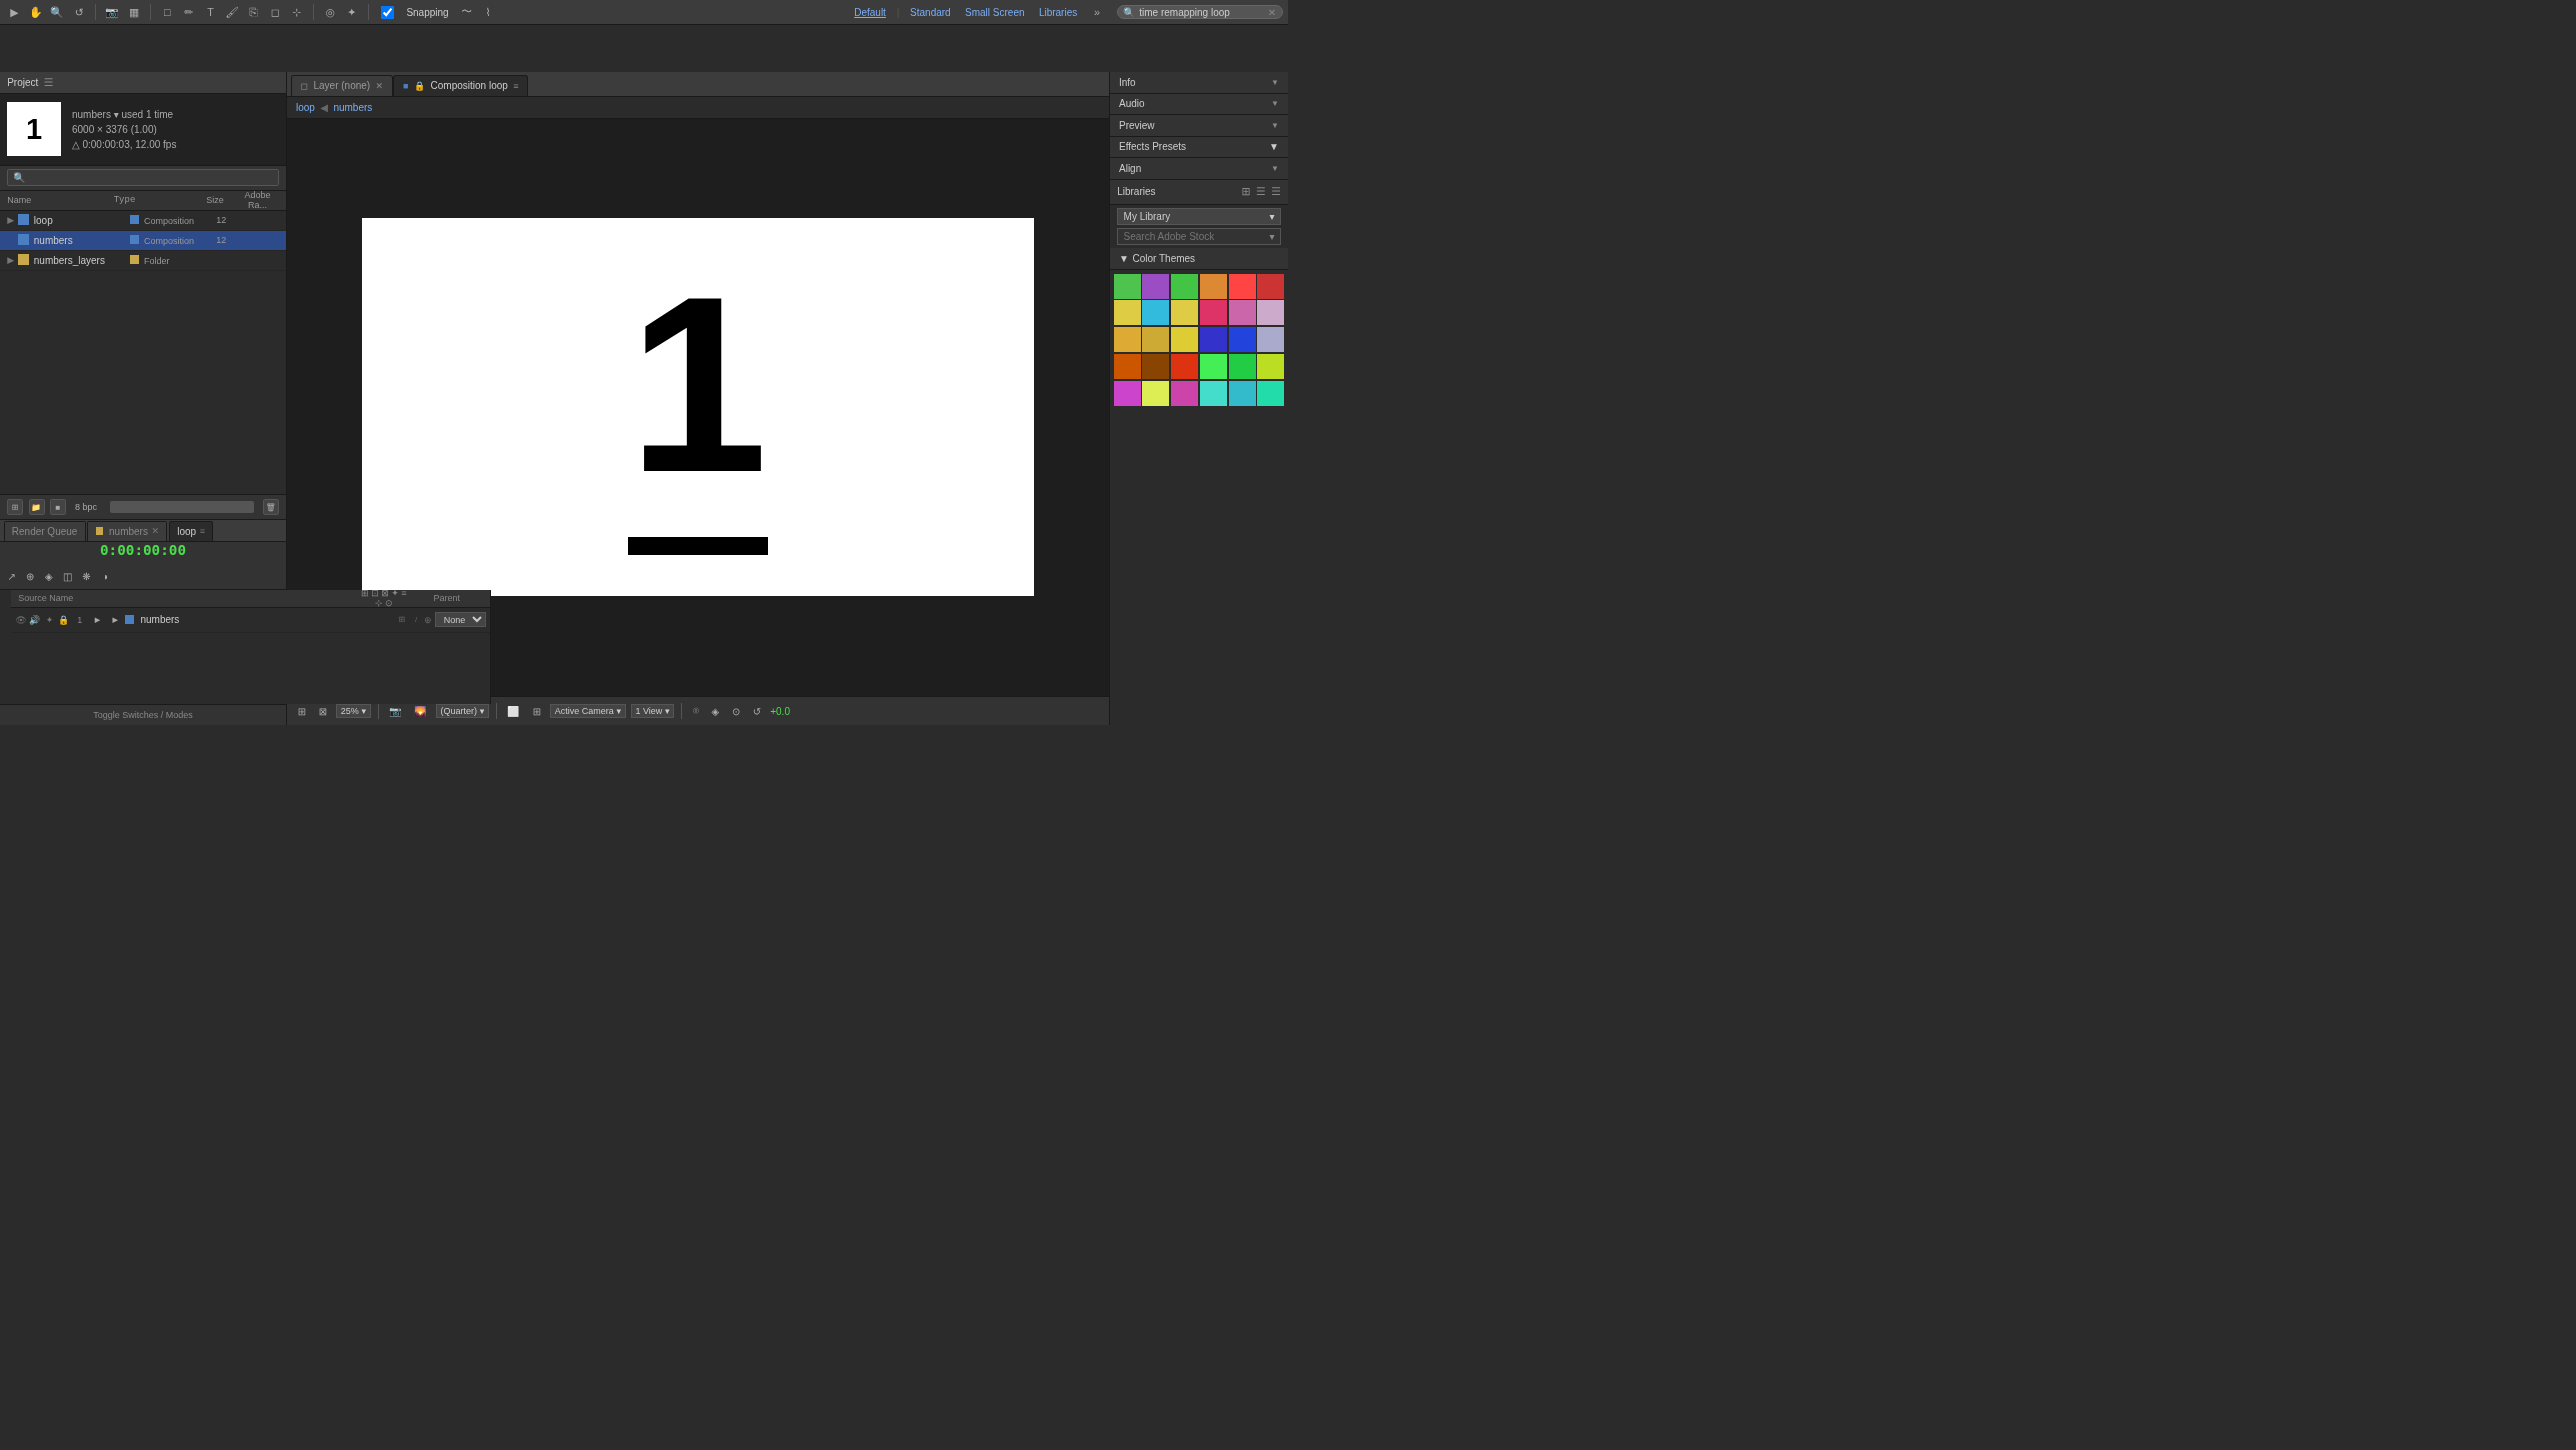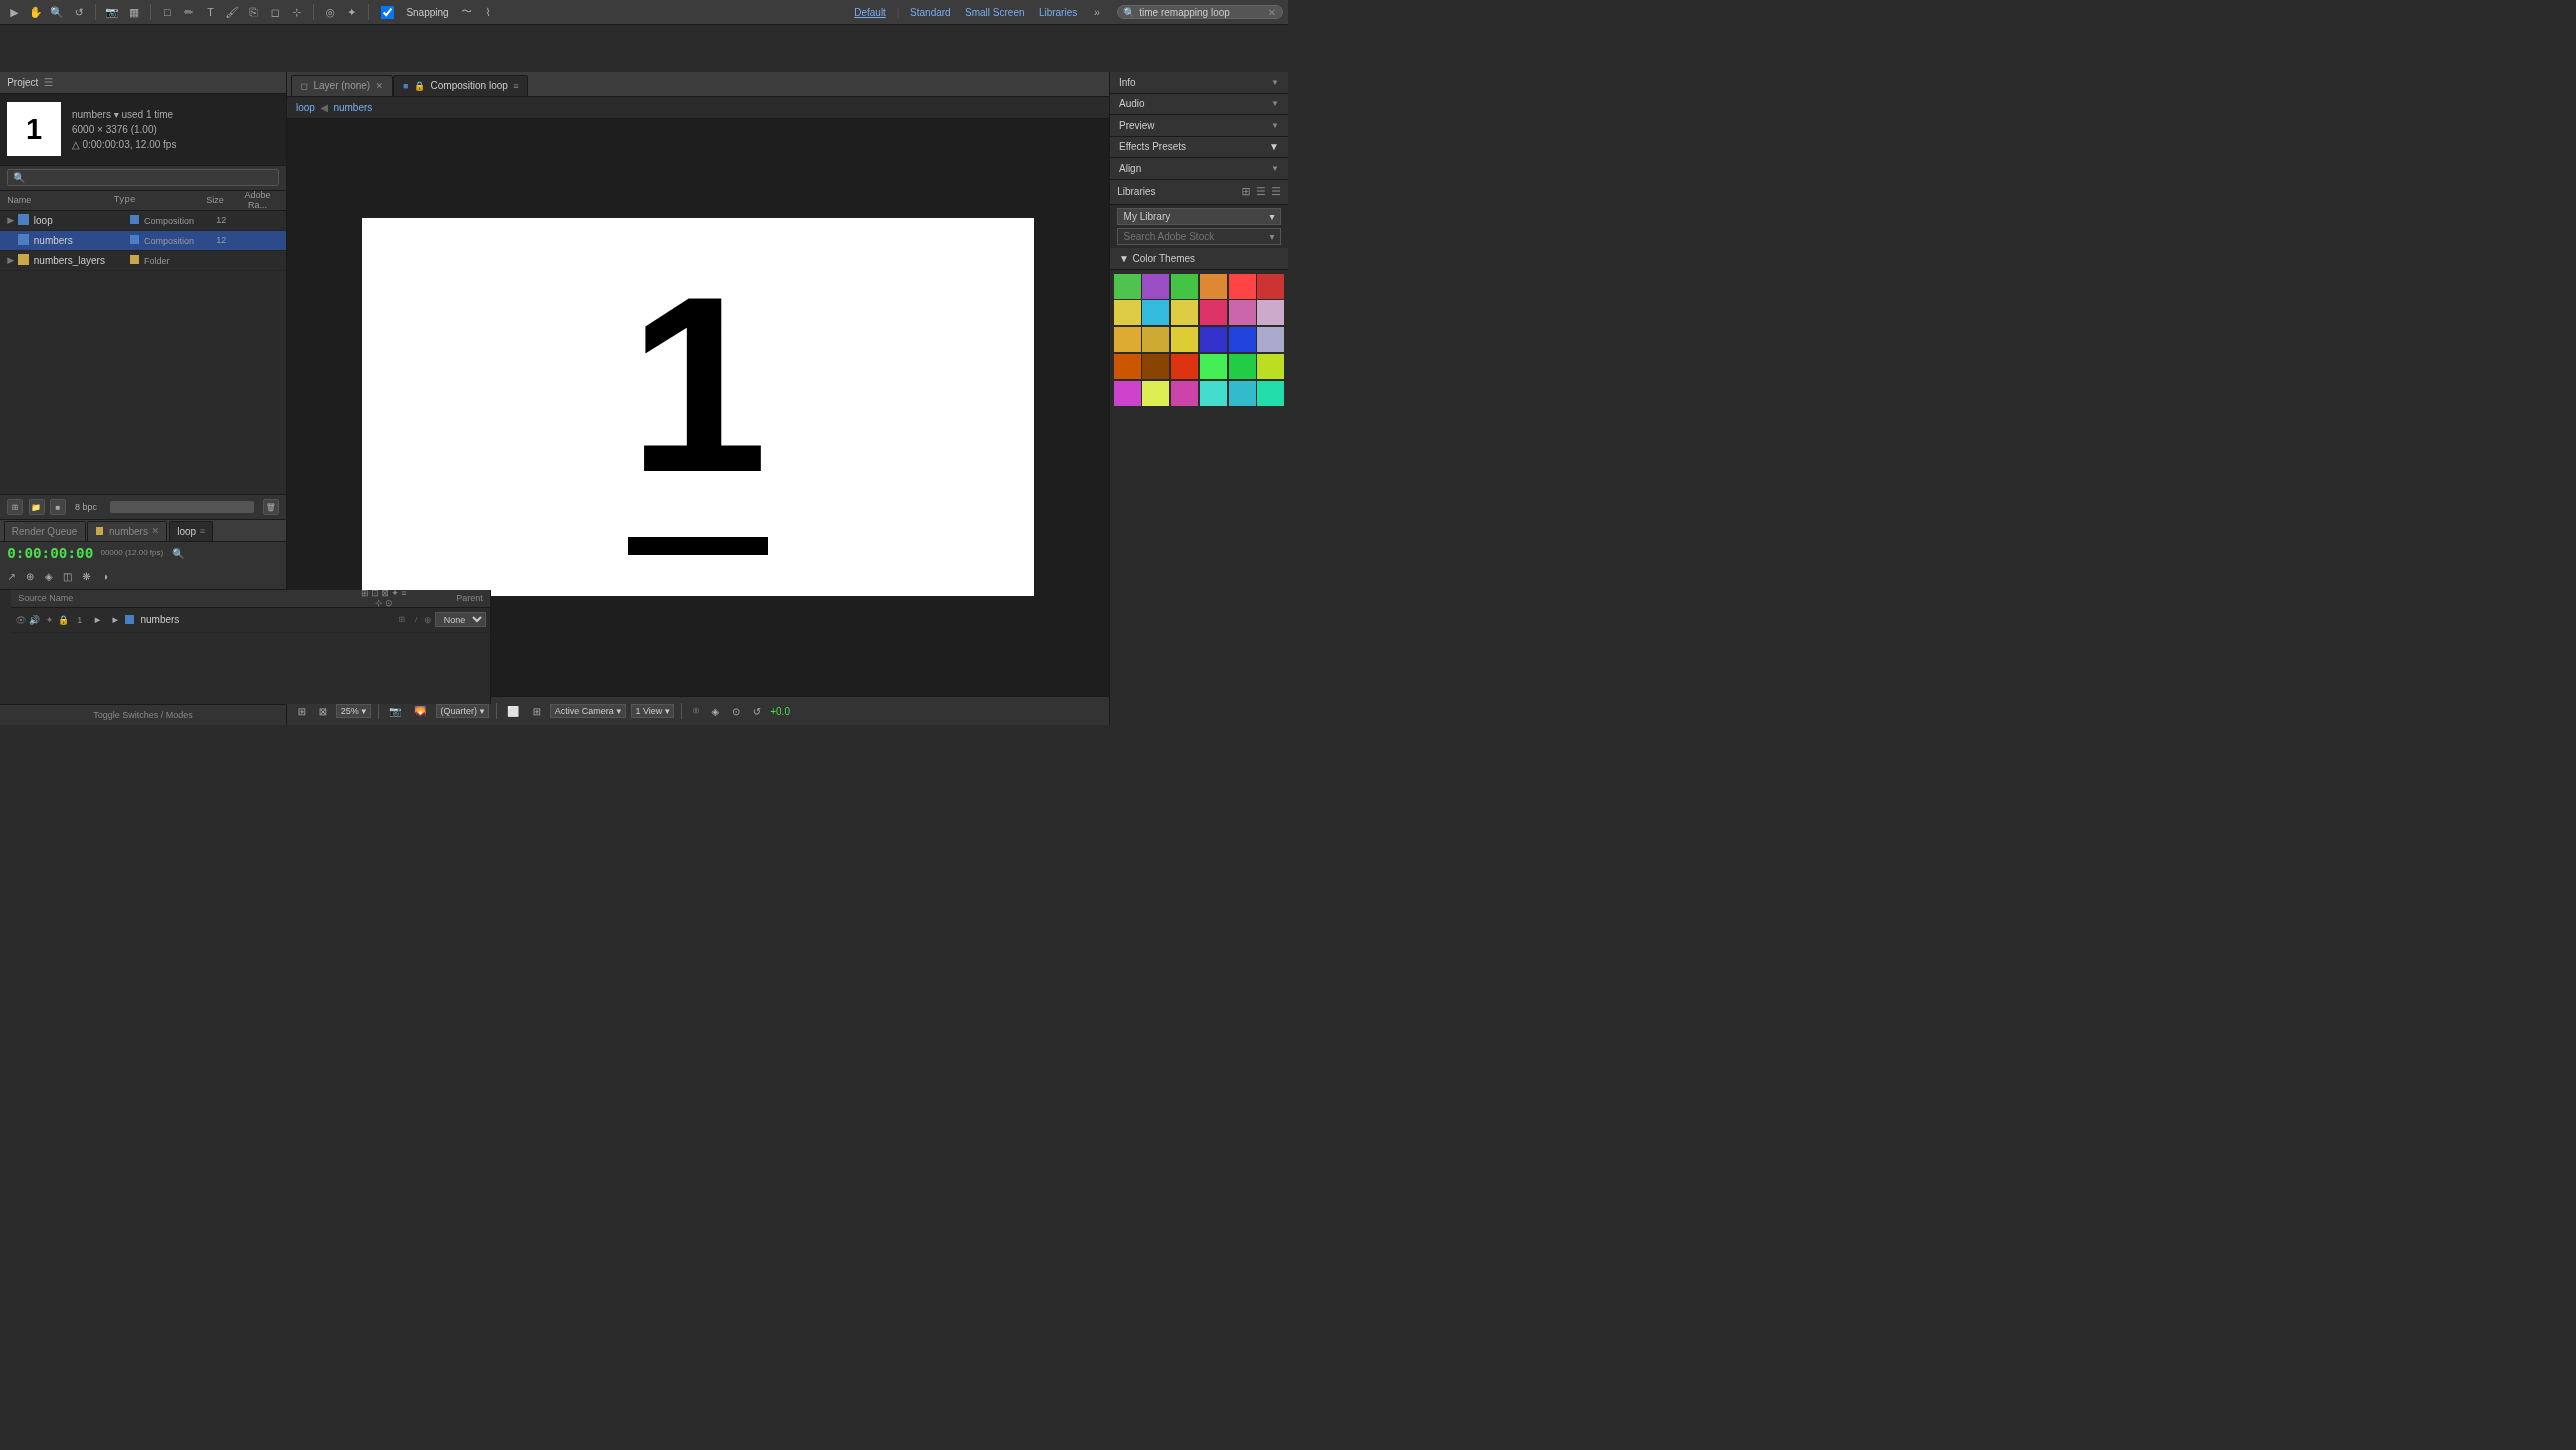--- a/index.html
+++ b/index.html
@@ -451,20 +451,21 @@
     .timeline-tab.inactive { background: #3c3c3c; color: #888; }
     .timeline-tab .tab-close { color: #777; font-size: 9px; }
 
     #timeline-time {
       height: 23px;
       background: #333;
       display: flex;
       align-items: center;
       padding: 0 7.2px;
       gap: 7.2px;
+      flex-direction: column;
     }
     #time-display {
       font-size: 14.3px;
       color: #4adf4a;
       font-weight: bold;
       font-family: monospace;
     }
     #time-sub { font-size: 8px; color: #888; }
 
     #timeline-controls {
@@ -745,21 +746,21 @@
           <button class="tl-ctrl-btn">❋</button>
           <button class="tl-ctrl-btn">◑</button>
         </div>
 
         <div id="timeline-main">
 
           <div id="timeline-layers">
             <div id="layer-col-header">
               <span style="flex:1">Source Name</span>
               <span style="width:54px; text-align:center">⊞ ⊡ ⊠ ✦ ≡ ⊹ ⊙</span>
-              <span style="width:72px; text-align:right">Parent</span>
+              <span style="width:72px; text-align:center">Parent</span>
             </div>
 
             <div class="layer-row">
               <button class="layer-vis-btn">👁</button>
               <button class="layer-vis-btn">🔊</button>
               <button class="layer-vis-btn">✦</button>
               <button class="layer-vis-btn">🔒</button>
               <span class="layer-num">1</span>
               <button class="tl-ctrl-btn" style="font-size:7.2px;">▶</button>
               <button class="tl-ctrl-btn" style="font-size:7.2px;">▶</button>

